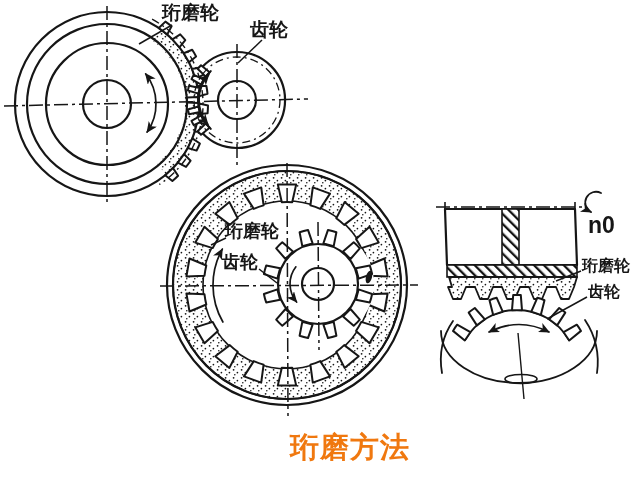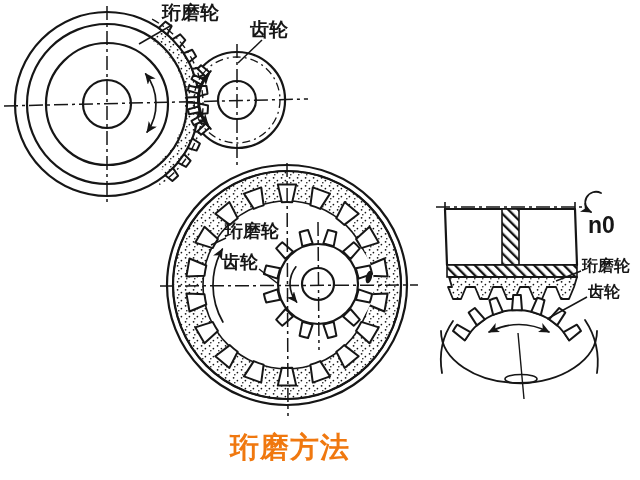--- a/index.html
+++ b/index.html
@@ -4,21 +4,21 @@
 <style>
   html,body{margin:0;padding:0;background:#fff;}
   .stage{position:relative;width:640px;height:480px;background:#fff;overflow:hidden;
          font-family:"Liberation Sans","DejaVu Sans",sans-serif;}
   svg.canvas{position:absolute;left:0;top:0;}
   .lbl{position:absolute;font-weight:700;color:#161616;line-height:1.05;white-space:nowrap;}
   .lbl-19{font-size:19px;}
   .lbl-18{font-size:18px;}
   .lbl-17{font-size:23px;}
   .lbl-16{font-size:16px;}
-  .page-title{position:absolute;left:230px;top:428px;width:180px;text-align:left;
+  .page-title{position:absolute;left:230px;top:428px;width:180px;text-align:right;
               font-size:29px;font-weight:700;color:#F0780F;letter-spacing:1px;}
 </style>
 </head>
 <body>
 
 <div class="stage">
 
   <svg class="canvas" id="draw" width="640" height="480" viewBox="0 0 640 480">
     <defs>
       <pattern id="dots" width="8" height="8" patternUnits="userSpaceOnUse">

